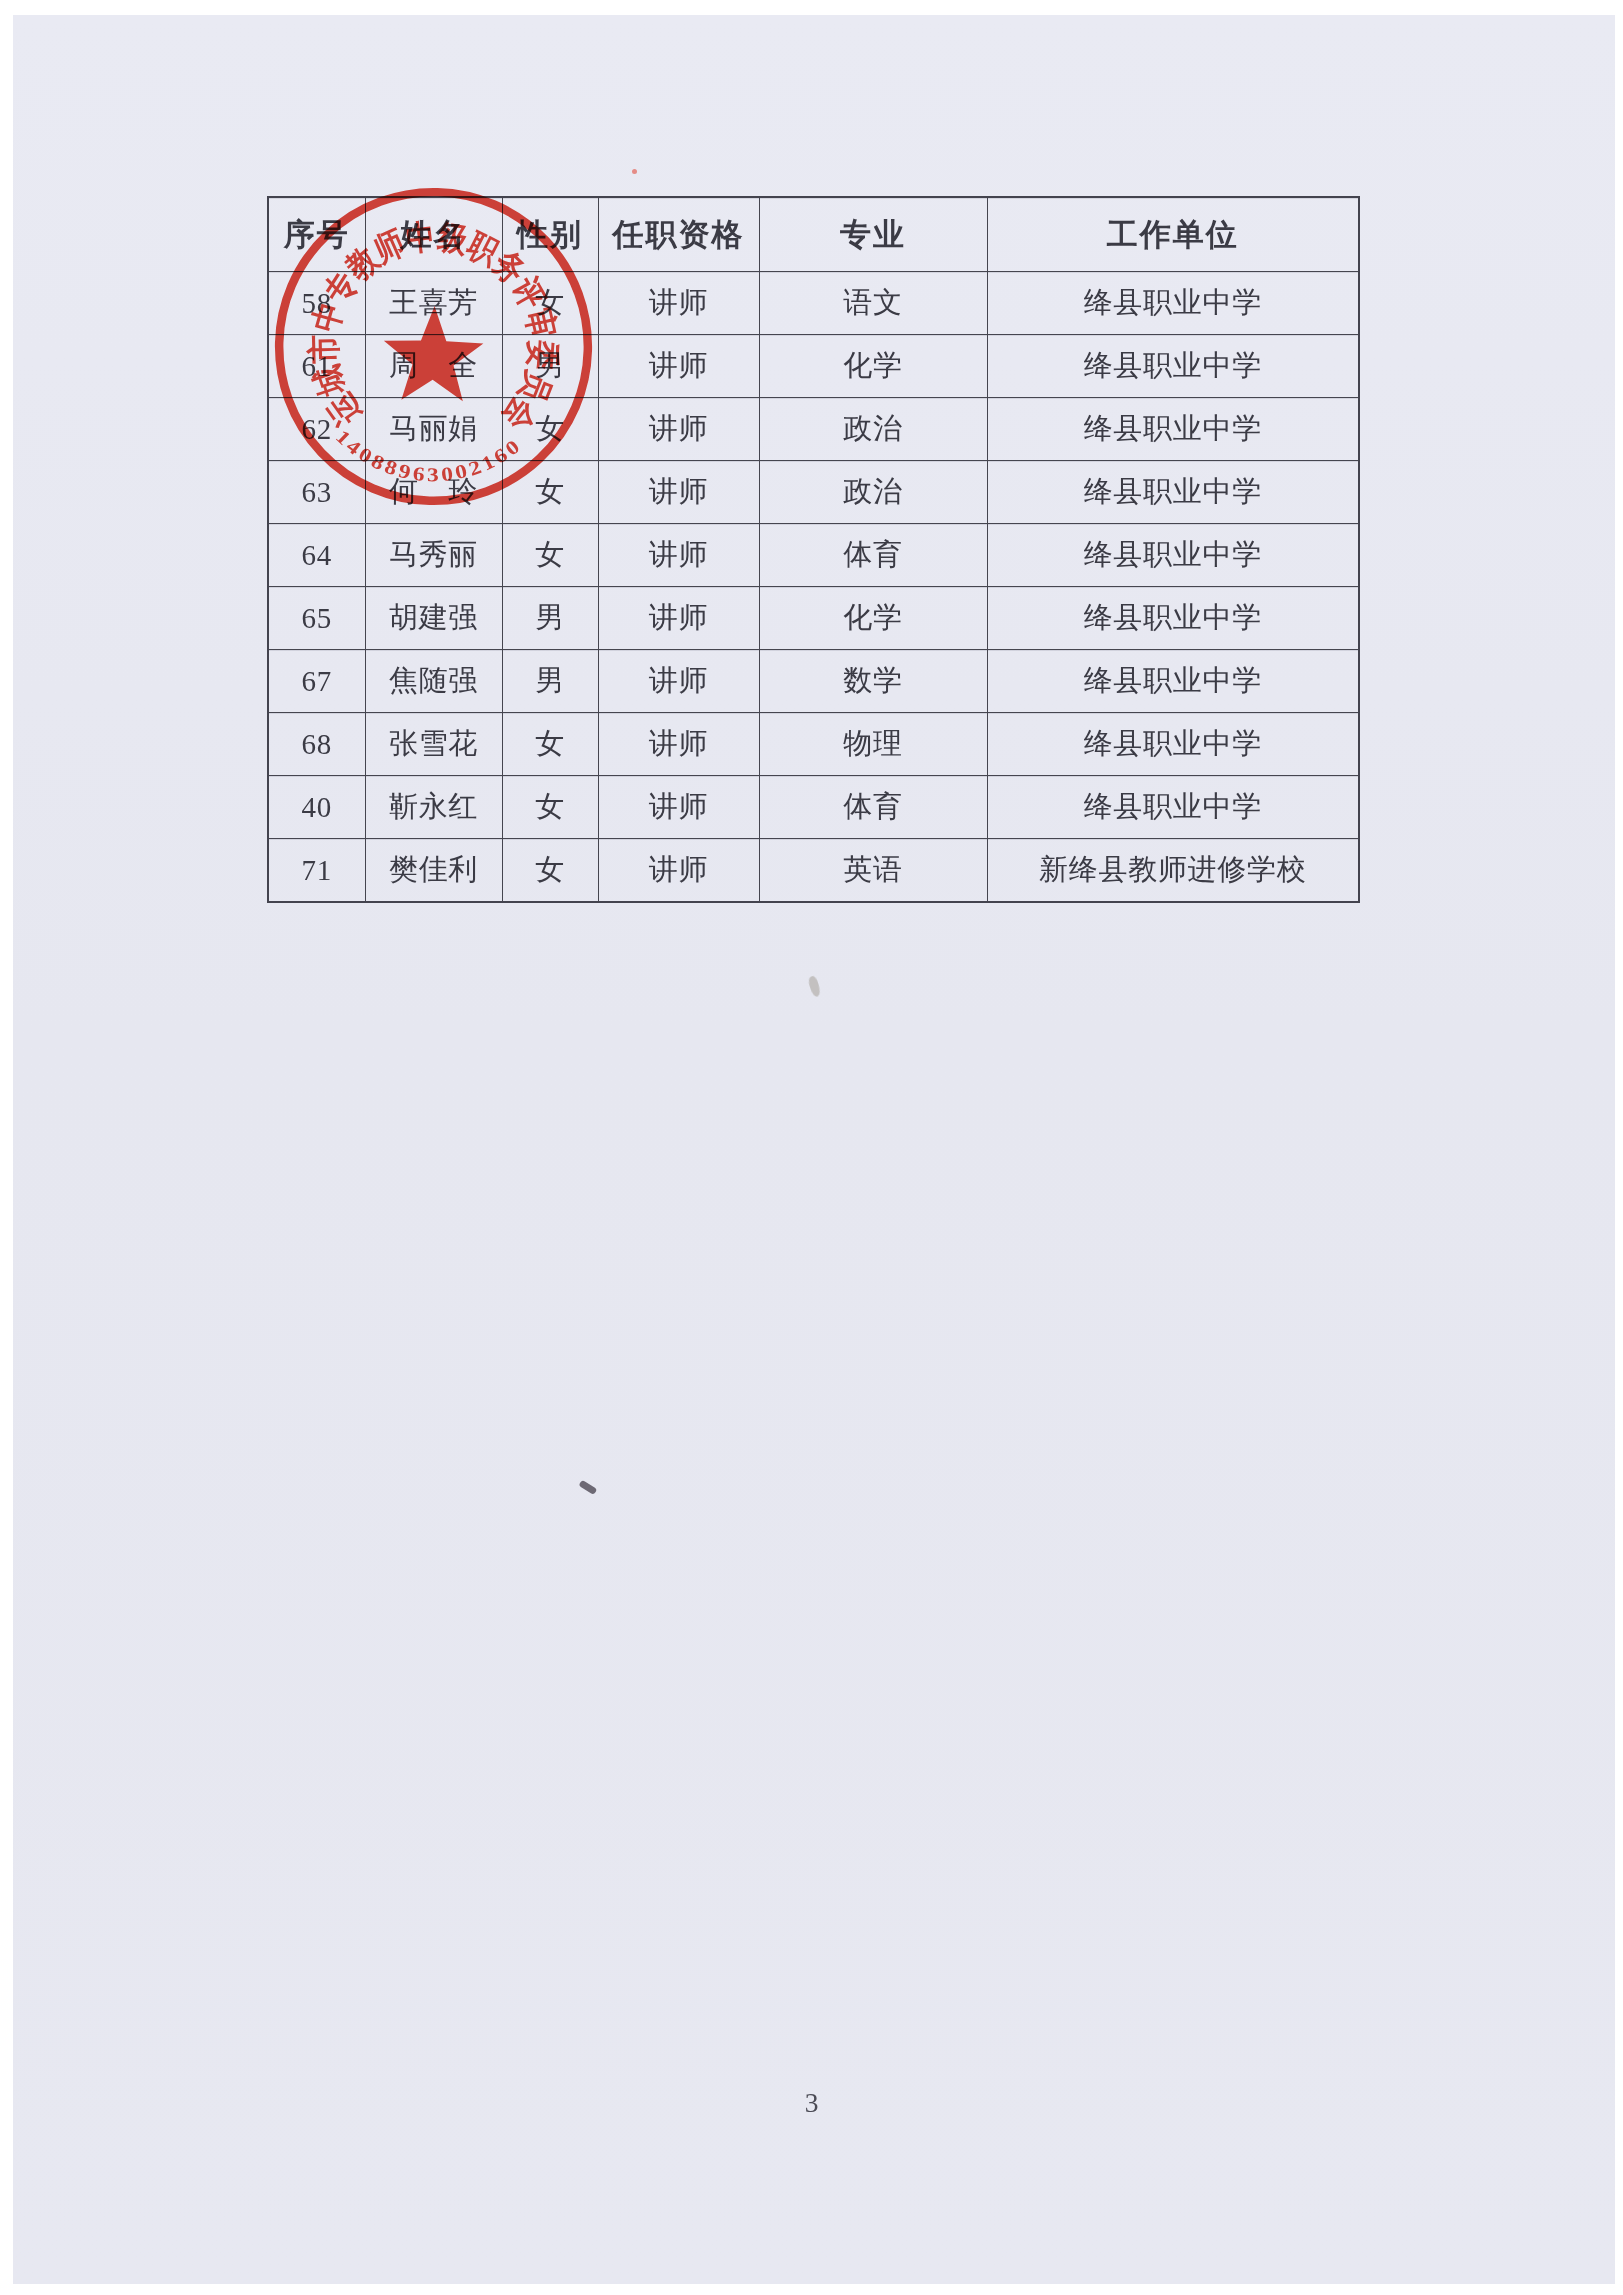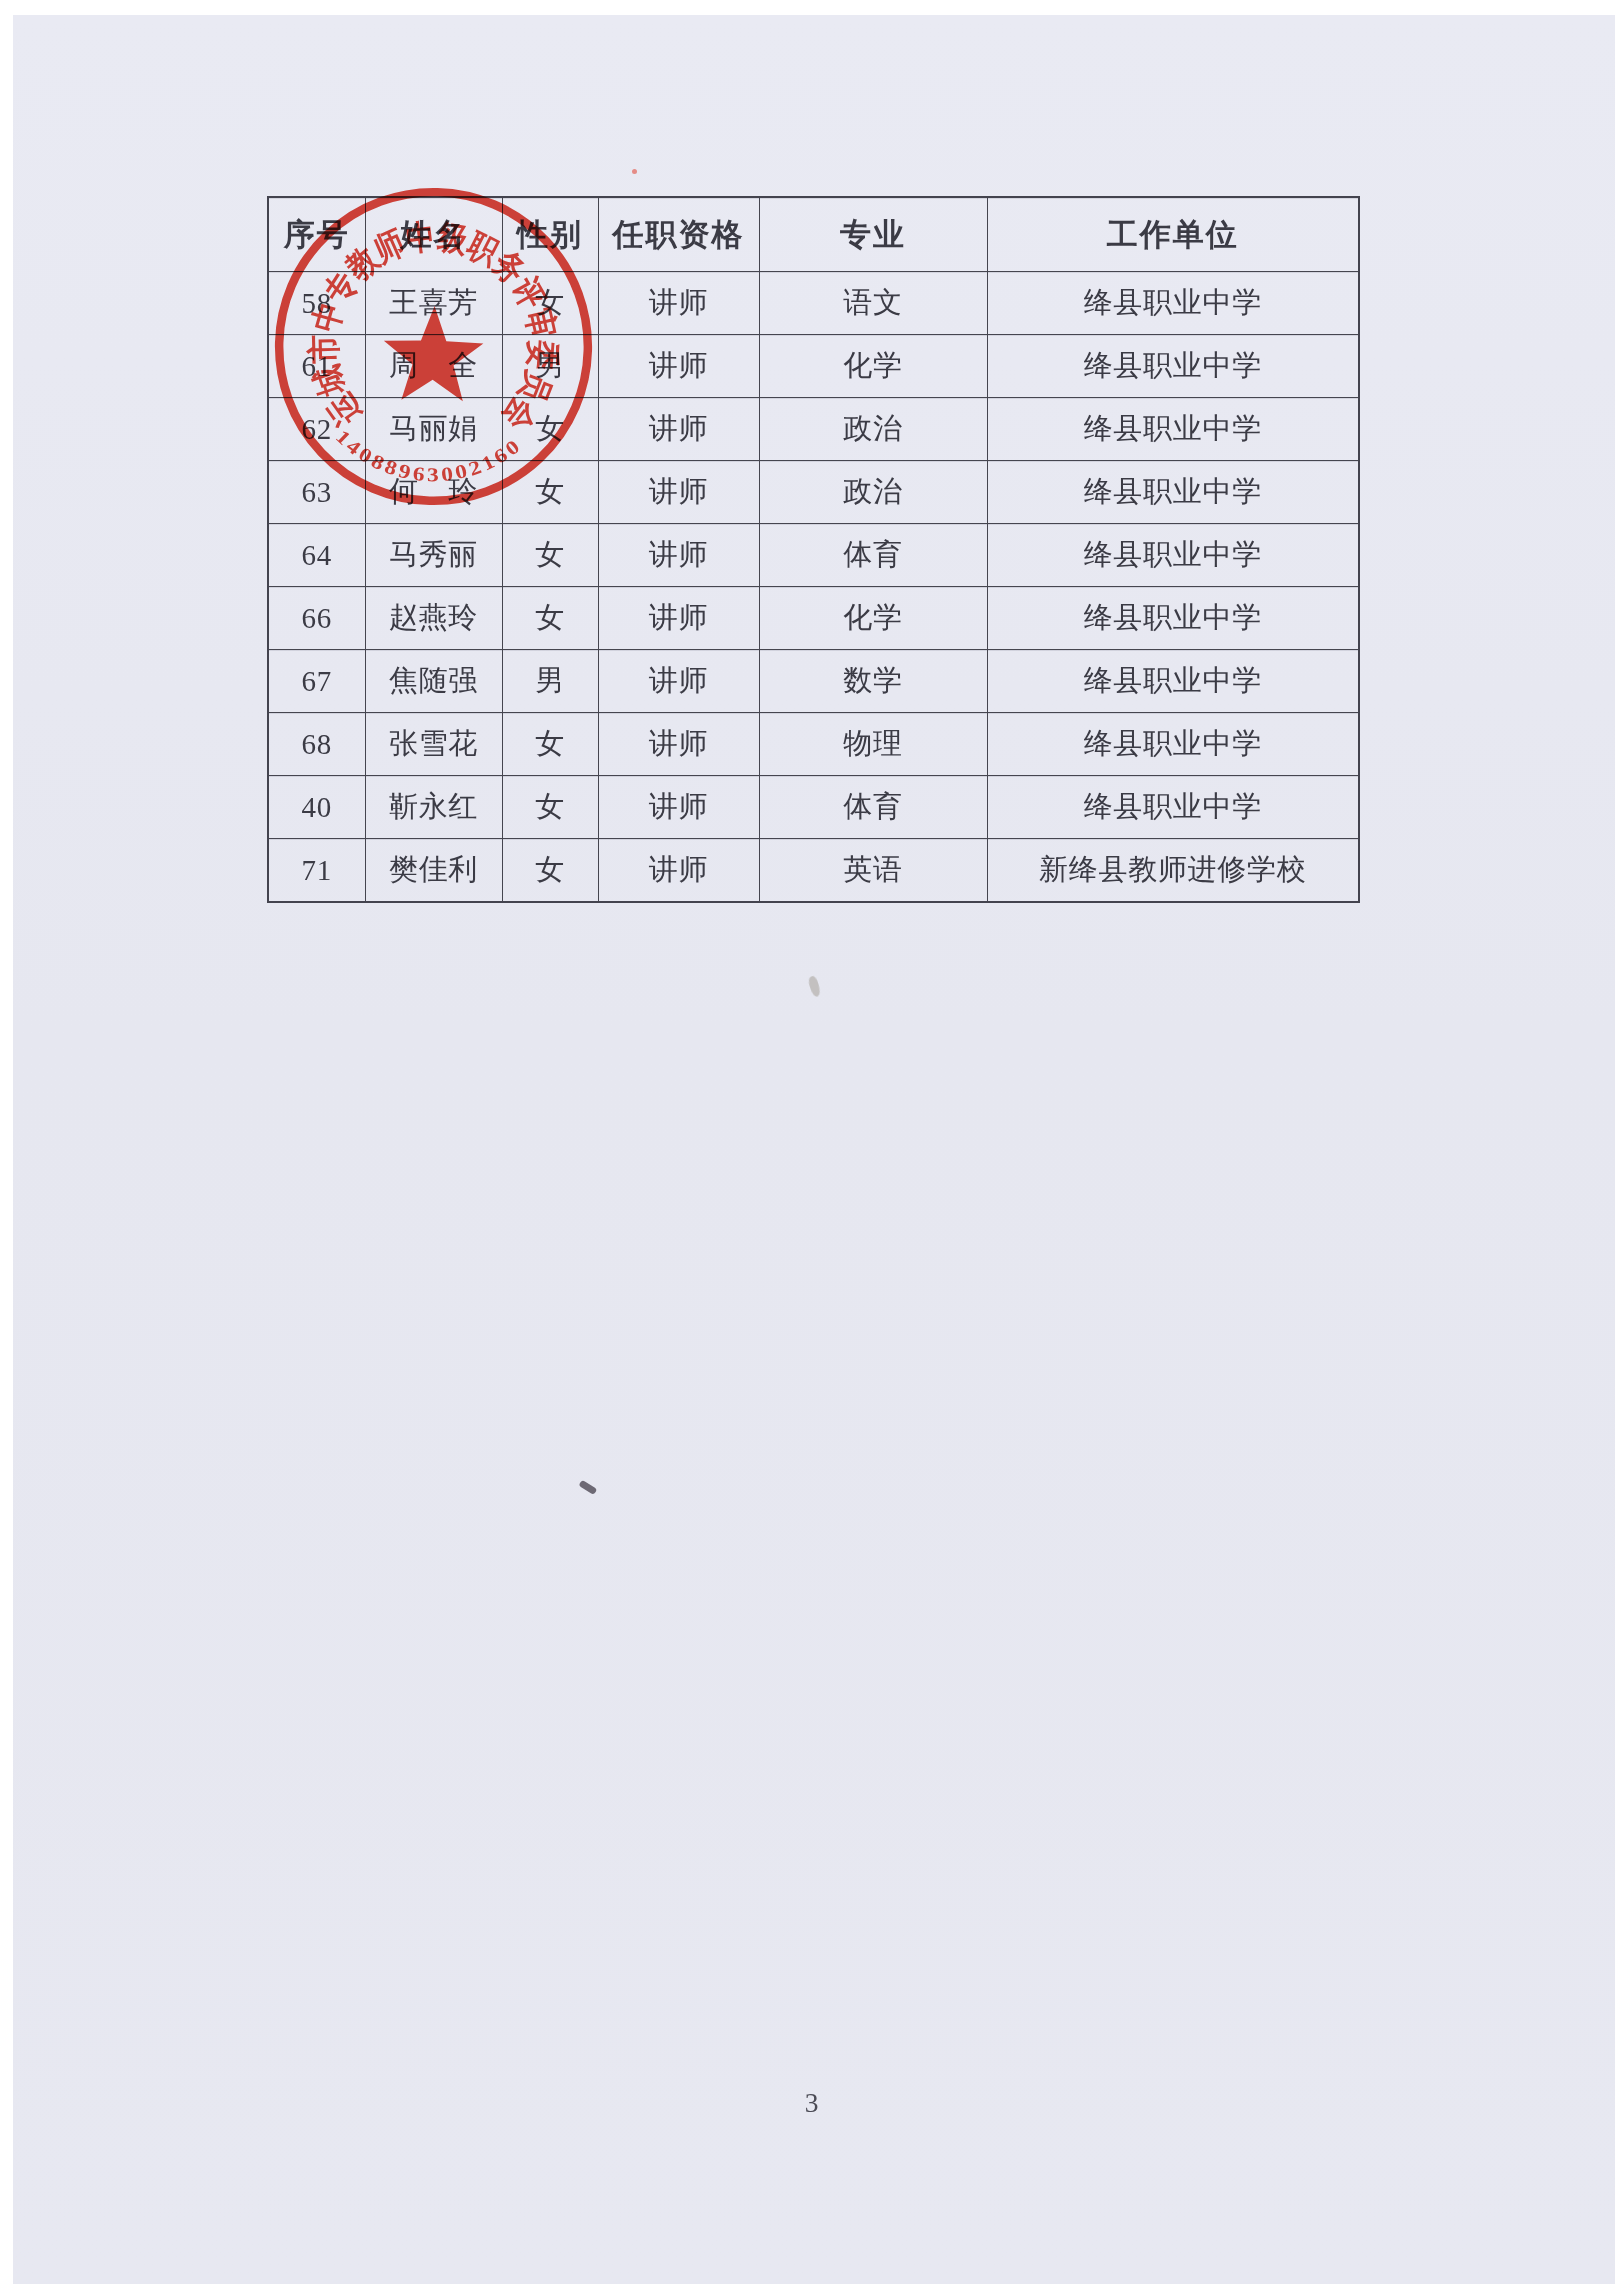--- a/index.html
+++ b/index.html
@@ -156,23 +156,23 @@
         </tr>
         <tr>
           <td>64</td>
           <td>马秀丽</td>
           <td>女</td>
           <td>讲师</td>
           <td>体育</td>
           <td>绛县职业中学</td>
         </tr>
         <tr>
-          <td>66</td>
-          <td>赵燕玲</td>
-          <td>女</td>
+          <td>65</td>
+          <td>胡建强</td>
+          <td>男</td>
           <td>讲师</td>
           <td>化学</td>
           <td>绛县职业中学</td>
         </tr>
         <tr>
           <td>67</td>
           <td>焦随强</td>
           <td>男</td>
           <td>讲师</td>
           <td>数学</td>

